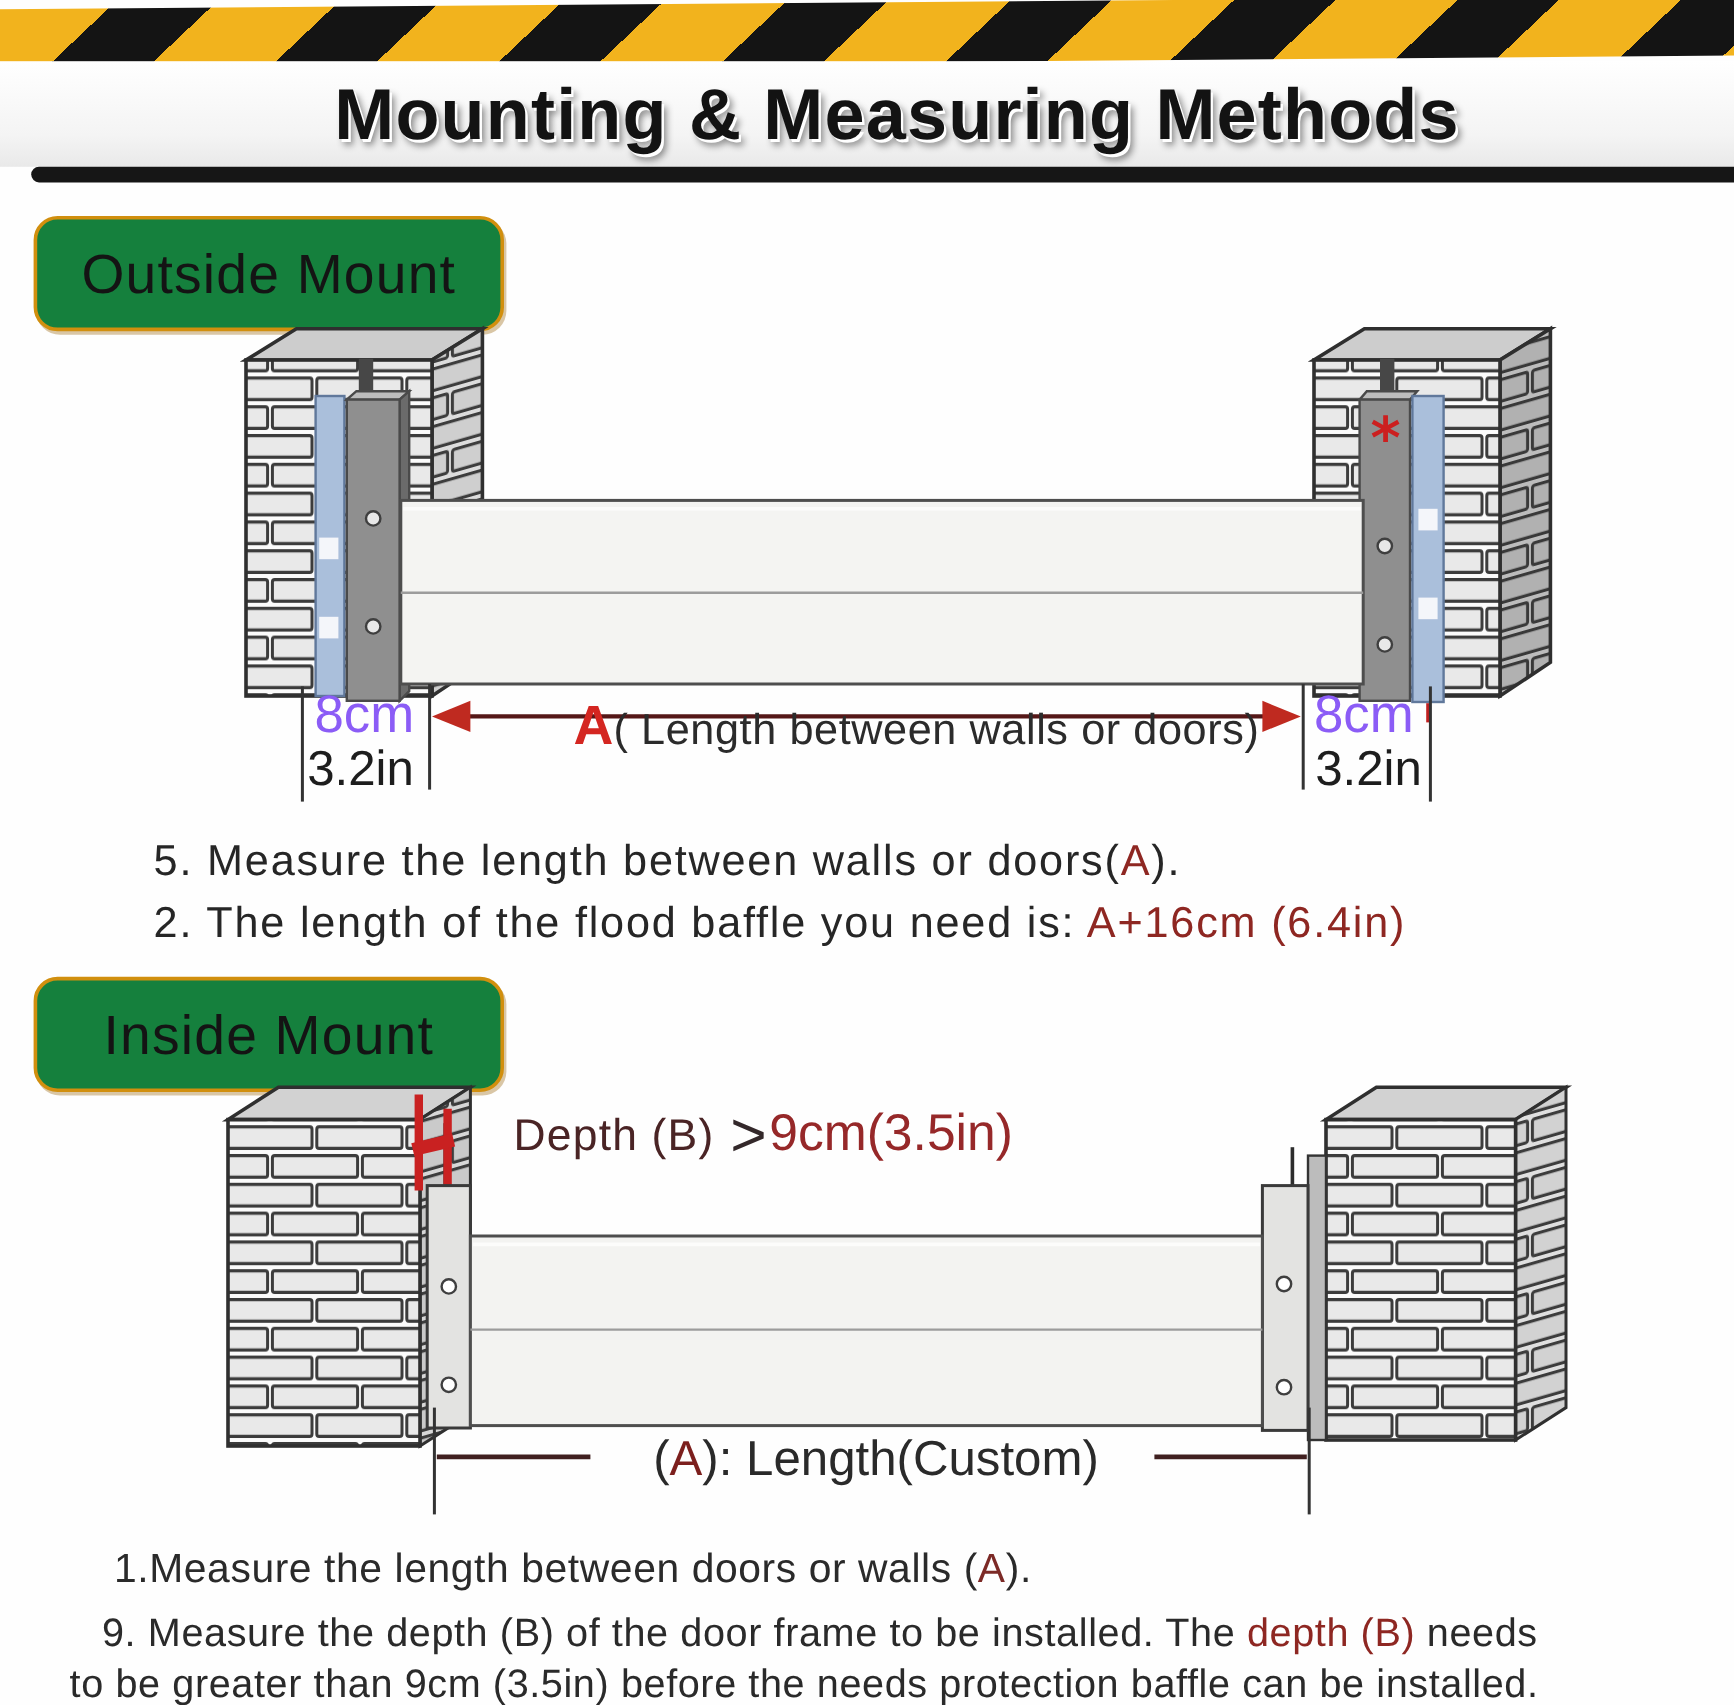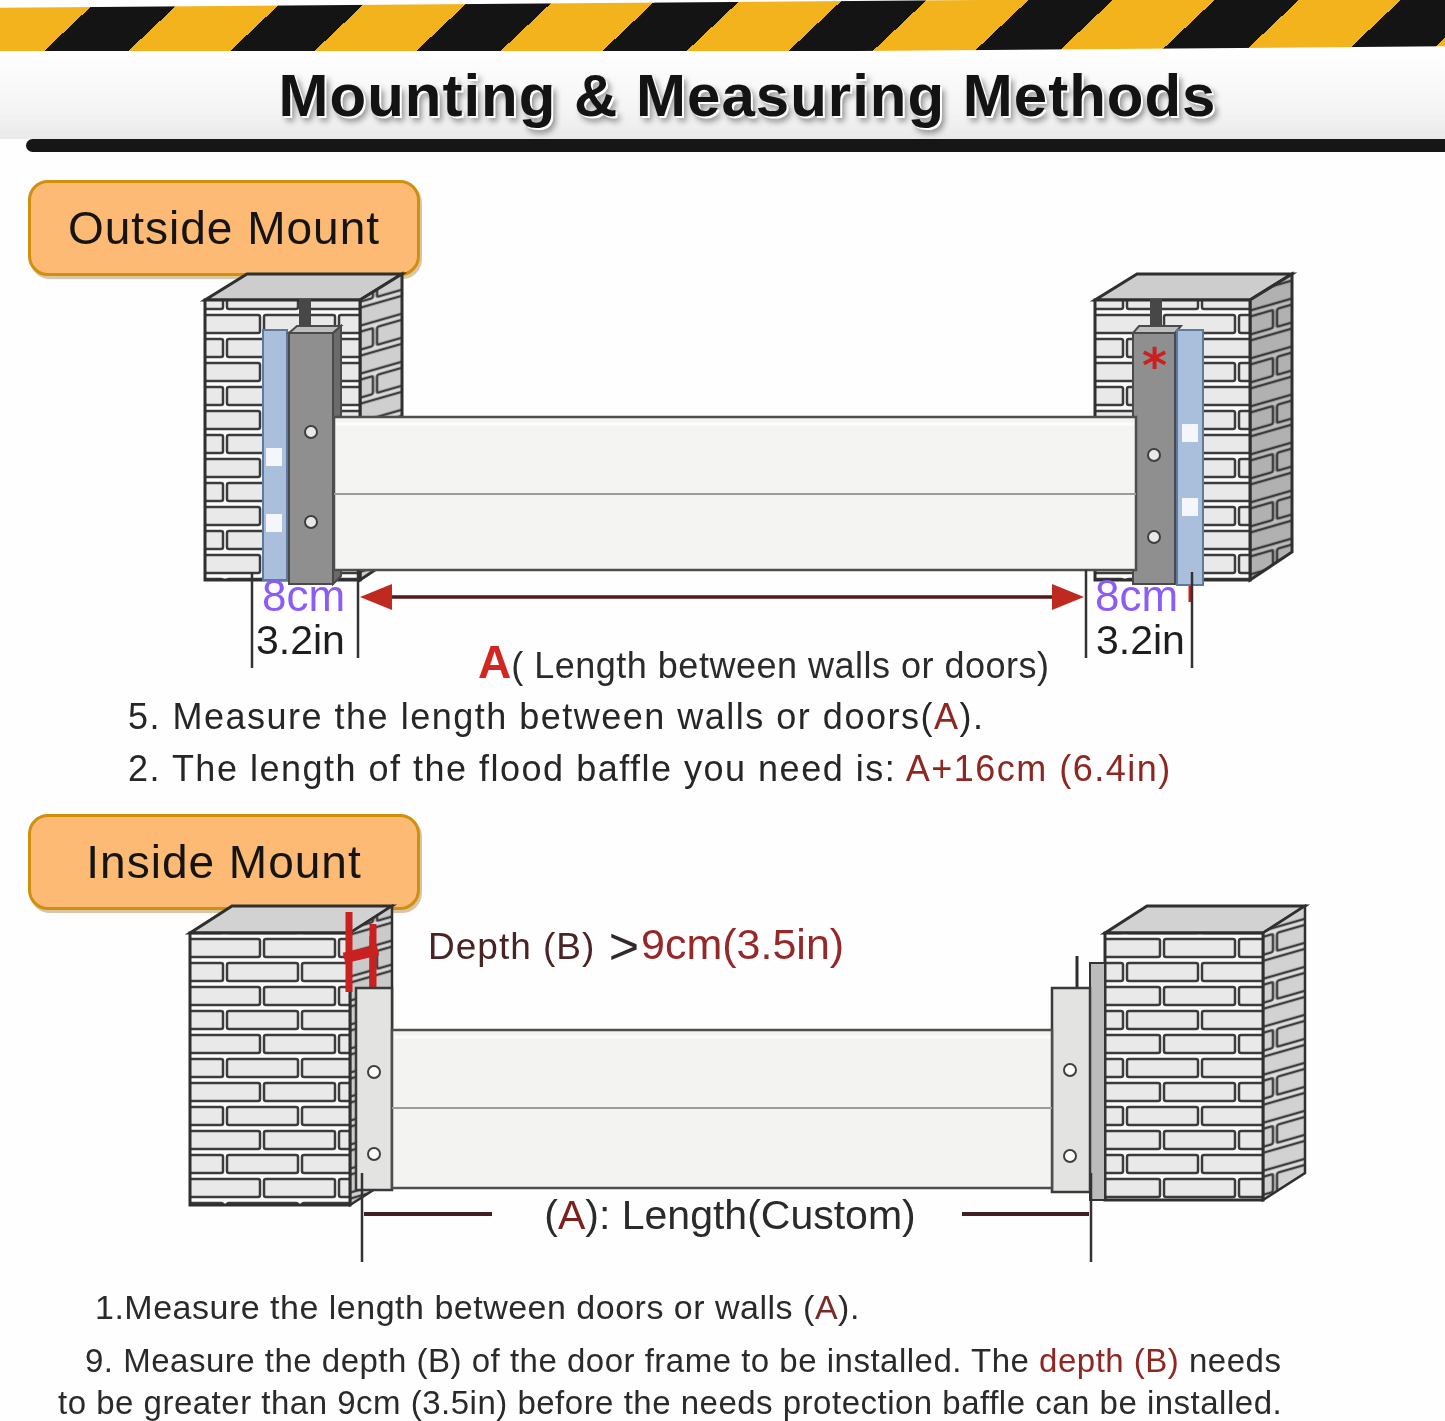--- a/index.html
+++ b/index.html
@@ -23,21 +23,21 @@
     text-shadow:2px 2px 0 #ffffff, 4px 5px 6px rgba(0,0,0,.45);
     white-space:nowrap;
   }
   .blackbar {
     position:absolute; left:26px; top:139px; width:1419px; height:13px;
     background:#161616; border-radius:8px 0 0 8px;
   }
   
   .badge {
     position:absolute; left:28px; width:386px; height:90px;
-    background:#fdba74; border:3px solid #d18f0e; border-radius:20px;
+    background:#15803d; border:3px solid #d18f0e; border-radius:20px;
     display:flex; align-items:center; justify-content:center;
     font-size:46px; color:#141414; letter-spacing:1px;
     box-shadow:2px 3px 0 rgba(150,95,0,.35);
   }
   .badge.outside { top:180px; }
   .badge.inside  { top:814px; }
   
   svg.diagram { position:absolute; left:0; top:0; z-index:1; }
   
   .ovl { position:absolute; z-index:2; white-space:nowrap; }
@@ -192,21 +192,21 @@
         <line x1="962" y1="1214" x2="1089" y2="1214" stroke="#402020" stroke-width="4"></line>
       </g>
     </g>
   </svg>
 
   <div class="ovl dim-cm" style="left:262px; top:571px;">8cm</div>
   <div class="ovl dim-in" style="left:256px; top:617px;">3.2in</div>
   <div class="ovl dim-cm" style="left:1095px; top:571px;">8cm</div>
   <div class="ovl dim-in" style="left:1096px; top:617px;">3.2in</div>
 
-  <div class="ovl" style="left:478px; top:635px;">
+  <div class="ovl" style="left:478px; top:577px;">
     <span class="span-a">A</span><span class="span-rest">( Length between walls or doors)</span>
   </div>
 
   <div class="ovl instr" style="left:128px; top:696px;">
     <span>5. Measure the length between walls or doors(</span><span class="reda">A</span><span>).</span>
   </div>
   <div class="ovl instr" style="left:128px; top:748px;">
     <span>2. The length of the flood baffle you need is: </span><span class="red">A+16cm (6.4in)</span>
   </div>
 

